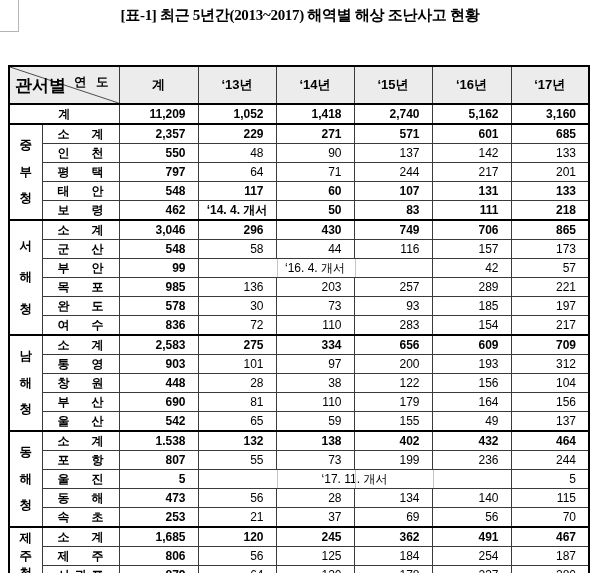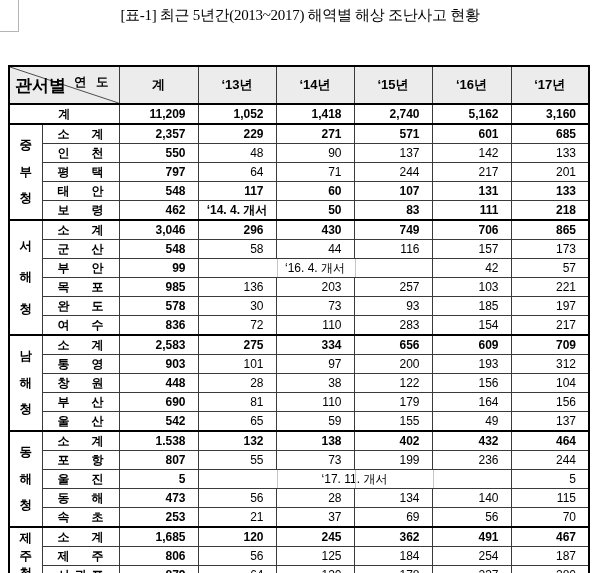--- a/index.html
+++ b/index.html
@@ -4,21 +4,21 @@
 <style>
   html,body{margin:0;padding:0;background:#fff;}
   body{position:relative;width:600px;height:573px;overflow:hidden;
        font-family:"Liberation Sans","DejaVu Sans",sans-serif;color:#000;}
 
   .artifact{position:absolute;left:-6px;top:-15px;width:23px;height:45px;
             border:1px solid #b5b5b5;background:#fff;}
 
   .title{position:absolute;top:6px;left:0;width:600px;text-align:center;
          font-family:"Liberation Serif","DejaVu Serif",serif;
-         font-weight:400;font-size:15px;letter-spacing:-0.3px;}
+         font-weight:700;font-size:15px;letter-spacing:-0.3px;}
 
   table{position:absolute;left:8px;top:65px;border-collapse:collapse;
         table-layout:fixed;border:2px solid #000;}
   td{border:1px solid #3a3a3a;height:18px;line-height:18px;padding:0;
      font-size:12px;overflow:hidden;white-space:nowrap;}
   .b{font-weight:700;}
   .num{text-align:right;padding-right:12px;}
   .note{text-align:center;}
   .tcenter{text-align:center;}
 
@@ -225,21 +225,21 @@
         <td class="lbl">
           <div class="lwrap">
             <span>목</span>
             <span>포</span>
           </div>
         </td>
         <td class="num b">985</td>
         <td class="num">136</td>
         <td class="num">203</td>
         <td class="num">257</td>
-        <td class="num">103</td>
+        <td class="num">289</td>
         <td class="num">221</td>
       </tr>
       <tr>
         <td class="lbl">
           <div class="lwrap">
             <span>완</span>
             <span>도</span>
           </div>
         </td>
         <td class="num b">578</td>

